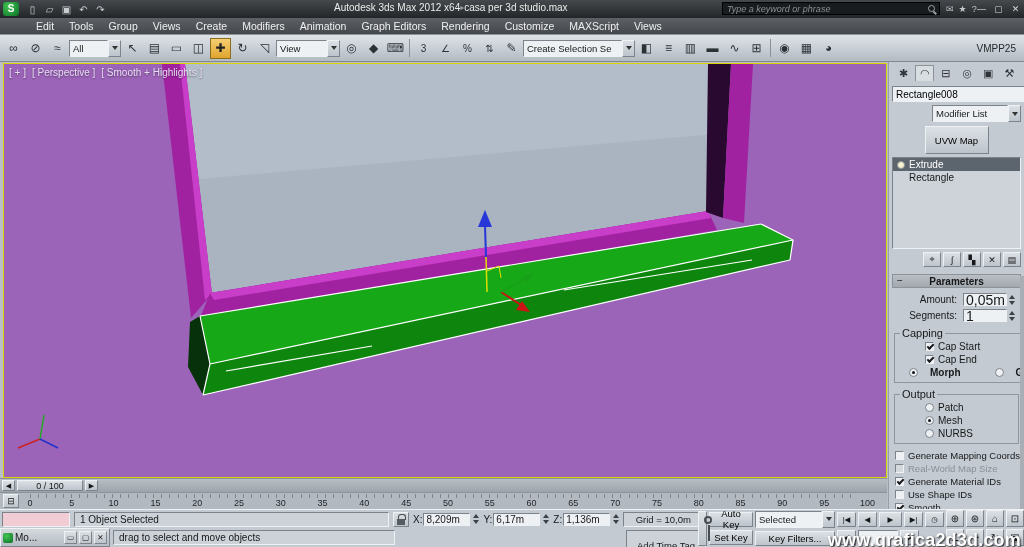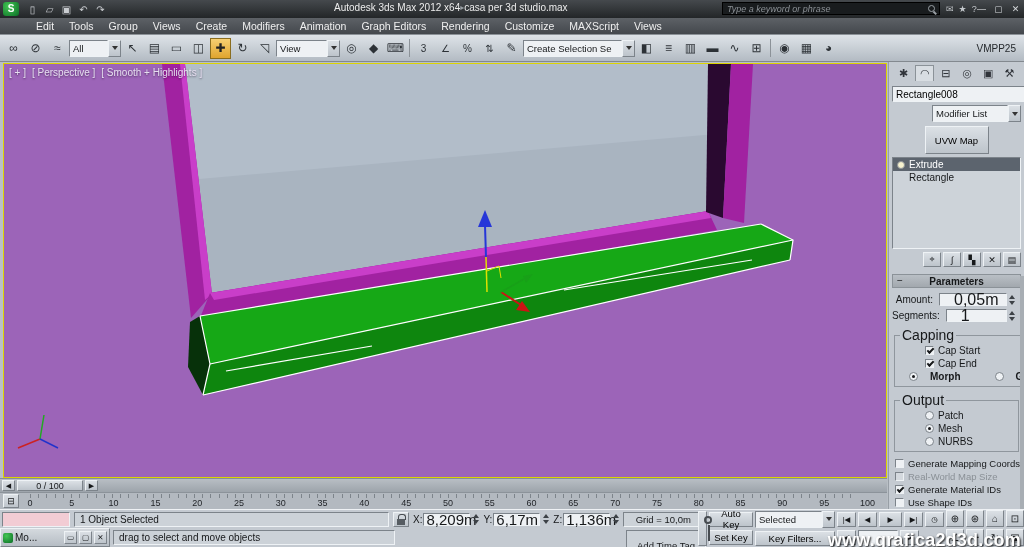--- a/index.html
+++ b/index.html
@@ -80,27 +80,27 @@
   .bulb-space { width:8px; flex:0 0 auto; }
   .stack-tools { display:flex; justify-content:flex-end; gap:2px; margin-top:3px; }
   .stool { width:18px; height:15px; display:flex; align-items:center; justify-content:center; font-size:9px;
     border:1px solid; border-color:#eef2f5 #7c838a #7c838a #eef2f5; background:linear-gradient(#dbe0e5,#bdc4cb); }
   .rollout-header { position:relative; margin-top:7px; height:14px; display:flex; align-items:center; justify-content:center;
     background:linear-gradient(#b9bfc5,#a2a8ae); border:1px solid #8b9298; font-size:10px; font-weight:bold; }
   .rollout-minus { position:absolute; left:4px; top:0; font-weight:normal; }
   .params { margin-top:4px; font-size:10px; }
   .prow { display:flex; align-items:center; justify-content:flex-end; height:15px; margin-bottom:1px; padding-right:6px; }
   .prow label { margin-right:6px; }
-  .sfield { width:68px; height:13px; display:flex; align-items:center; padding:0 14px; font-size:16px;
+  .sfield { width:44px; height:13px; display:flex; align-items:center; padding:0 2px; font-size:14px;
     border:1px solid; border-color:#7c838a #eef2f5 #eef2f5 #7c838a; background:#eef1f4; }
   .spin { display:flex; flex-direction:column; gap:2px; margin-left:2px; }
   .spin .up { width:0; height:0; border-left:3px solid transparent; border-right:3px solid transparent; border-bottom:4px solid #3c4146; }
   .spin .dn { width:0; height:0; border-left:3px solid transparent; border-right:3px solid transparent; border-top:4px solid #3c4146; }
   fieldset.group { border:1px solid #8f969d; margin:4px 2px 5px 2px; padding:1px 0 3px 0; }
-  fieldset.group legend { font-size:14px; margin-left:5px; padding:0 2px;margin-top:32px; }
+  fieldset.group legend { font-size:11px; margin-left:5px; padding:0 2px;margin-top:32px; }
   .crow { display:flex; align-items:center; gap:4px; height:13px; padding-left:30px; }
   .rrow { display:flex; align-items:center; gap:12px; height:13px; padding-left:14px;font-weight:bold; }
   .rrow .gap { width:10px; }
   .crow2 { display:flex; align-items:center; gap:4px; height:13px; padding-left:3px; white-space:nowrap; font-size:9.5px; }
   .cb { width:9px; height:9px; position:relative; flex:0 0 auto;
     border:1px solid; border-color:#7c838a #eef2f5 #eef2f5 #7c838a; background:#eef1f4; }
   .cb.on::after { content:""; position:absolute; left:1px; top:1px; width:5px; height:2px;
     border-left:2px solid #16181a; border-bottom:2px solid #16181a; transform:rotate(-45deg); }
   .radio { width:9px; height:9px; border-radius:50%; position:relative; border:1px solid #7c838a; background:#eef1f4; flex:0 0 auto; }
   .radio.on::after { content:""; position:absolute; left:2px; top:2px; width:3px; height:3px; border-radius:50%; background:#16181a; }
@@ -132,21 +132,21 @@
   .status-row { position:absolute; left:0; top:509px; width:1024px; height:19px; background:#c4cad1;
     border-top:1px solid #eef1f4; display:flex; align-items:center; gap:4px; padding:0 2px; }
   .mini-listener { width:68px; height:15px; background:#f2ccd4; border:1px solid; border-color:#7c838a #eef2f5 #eef2f5 #7c838a; }
   .sel-status { width:315px; height:15px; display:flex; align-items:center; padding:0 5px; font-size:10px; }
   .lock { width:16px; height:15px; position:relative; border:1px solid; border-color:#eef2f5 #7c838a #7c838a #eef2f5;
     background:linear-gradient(#dbe0e5,#bdc4cb); }
   .lock::before { content:""; position:absolute; left:4px; top:1px; width:6px; height:5px;
     border:1.5px solid #474c51; border-bottom:none; border-radius:3px 3px 0 0; }
   .lock::after { content:""; position:absolute; left:3px; top:6px; width:8px; height:6px; background:#565c62; }
   .coord { display:flex; align-items:center; gap:1px; font-size:10px; }
-  .cfield { width:47px; height:13px; display:flex; align-items:center; padding:0 2px; font-size:15px;
+  .cfield { width:47px; height:13px; display:flex; align-items:center; padding:0 2px; font-size:10px;
     border:1px solid; border-color:#7c838a #eef2f5 #eef2f5 #7c838a; background:#eef1f4; }
   .grid-box { width:80px; height:15px; display:flex; align-items:center; justify-content:center; font-size:9.5px; }
 
   .prompt-row { position:absolute; left:0; top:528px; width:1024px; height:19px; background:#c4cad1; }
   .prompt { position:absolute; left:113px; top:2px; width:282px; height:15px; display:flex; align-items:center;
     padding:0 5px; font-size:10px; }
   .timetag { position:absolute; left:626px; top:2px; width:80px; height:31px; display:flex; align-items:center;
     justify-content:center; font-size:9.5px; }
 
   .mini-window { position:absolute; left:0; top:528px; width:110px; height:19px; z-index:6;

